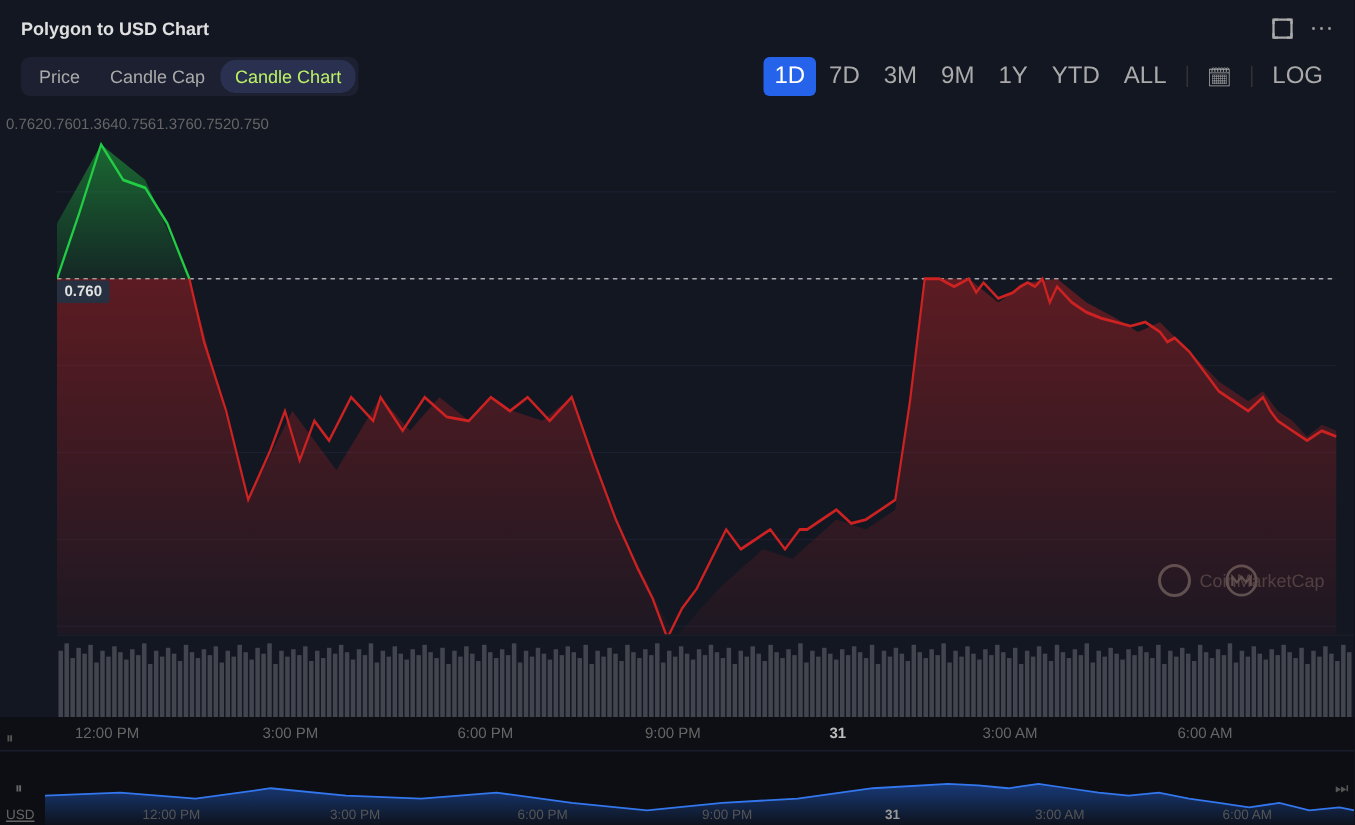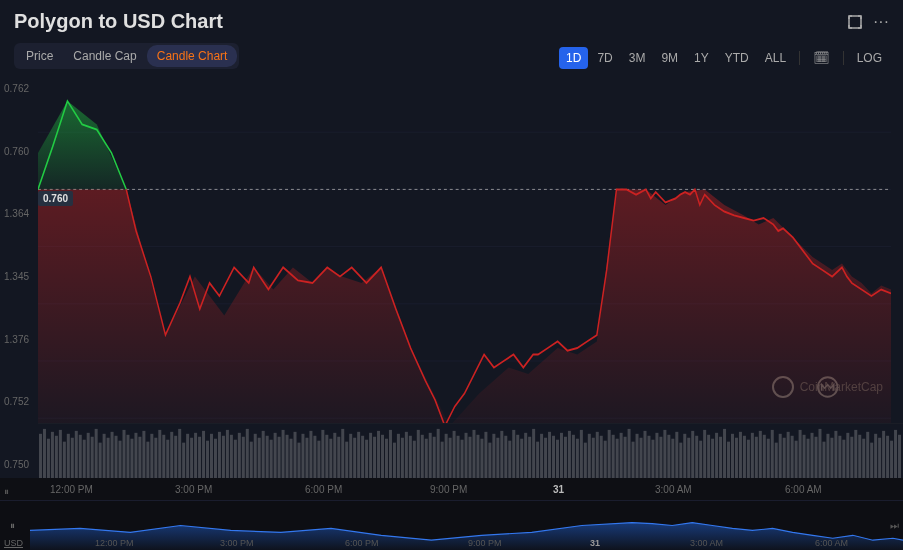--- a/index.html
+++ b/index.html
@@ -23,21 +23,21 @@
 
     
     .header {
       display: flex;
       align-items: center;
       justify-content: space-between;
       padding: 10px 14px 6px 14px;
       background: #131722;
     }
     .header-title {
-      font-size: 20px;
+      font-size: 12px;
       font-weight: 600;
       color: #e0e0e0;
     }
     .header-icons {
       display: flex;
       gap: 10px;
       align-items: center;
     }
     .header-icon-btn {
       background: none;
@@ -45,21 +45,21 @@
       color: #aaa;
       cursor: pointer;
       font-size: 16px;
       display: flex;
       align-items: center;
     }
 
     
     .toolbar {
       display: flex;
-      align-items: flex-end;
+      align-items: center;
       justify-content: space-between;
       padding: 4px 14px 6px 14px;
       background: #131722;
     }
     .tab-group {
       display: flex;
       gap: 0;
       background: #1c2030;
       border-radius: 6px;
       padding: 2px;
@@ -68,34 +68,34 @@
       background: none;
       border: none;
       color: #aaa;
       font-size: 12px;
       padding: 4px 10px;
       cursor: pointer;
       border-radius: 4px;
     }
     .tab-btn.active {
       background: #2a3050;
-      color: #f97316;
+      color: #bef264;
       border-radius: 10px;
     }
 
     .time-group {
       display: flex;
       align-items: center;
       gap: 2px;
     }
     .time-btn {
       background: none;
       border: none;
       color: #aaa;
-      font-size: 12px;
+      font-size: 16px;
       padding: 4px 7px;
       cursor: pointer;
       border-radius: 4px;
     }
     .time-btn.active {
       background: #2563eb;
       color: #fff;
     }
     .time-separator {
       width: 1px;
@@ -187,21 +187,21 @@
       font-weight: bold;
     }
 
     
     .y-labels {
       position: absolute;
       left: 4px;
       top: 0;
       bottom: 0;
       display: flex;
-      flex-direction: column;
+      flex-direction: row;
       justify-content: space-between;
       padding: 8px 0;
       z-index: 5;
     }
     .y-label {
       font-size: 10px;
       color: #666;
     }
 
     .play-pause {
@@ -276,21 +276,21 @@
       <button class="time-btn">LOG</button>
     </div>
   </div>
 
   <div class="chart-area">
 
     <div class="y-labels">
       <span class="y-label">0.762</span>
       <span class="y-label">0.760</span>
       <span class="y-label">1.364</span>
-      <span class="y-label">1.345</span>
+      <span class="y-label">0.756</span>
       <span class="y-label">1.376</span>
       <span class="y-label">0.752</span>
       <span class="y-label">0.750</span>
     </div>
 
     <div style="position:absolute; left:38px; top:calc(30% - 8px); z-index:10;">
       <span style="background:#263040; color:#e0e0e0; font-size:10px; padding:2px 5px; border-radius:2px; font-weight:bold;">0.760</span>
     </div>
 
     <div class="coinmarketcap-watermark">

